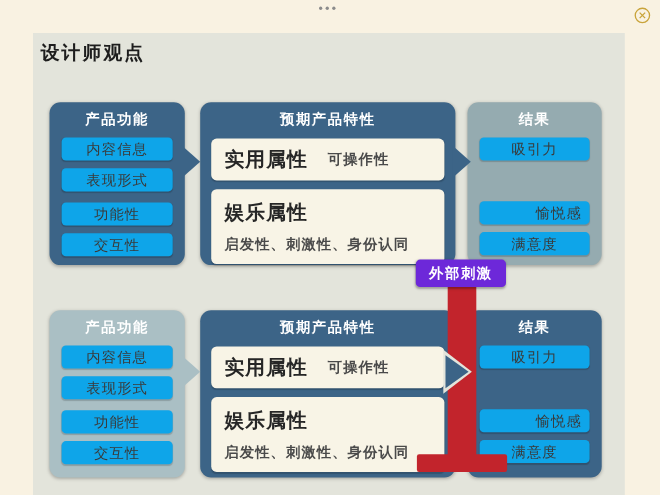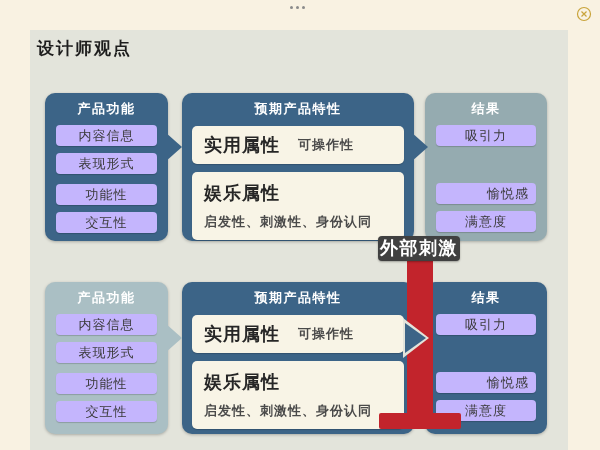--- a/index.html
+++ b/index.html
@@ -15,21 +15,21 @@
   #designer-title { left:37px; top:37px; }
   #user-title { left:47px; top:231px; }
 
   .box { position:absolute; border-radius:10px; box-shadow:0 1px 3px rgba(0,0,0,0.25); z-index:2;margin-top:20px; }
   .dark  { background:#3c6487; }
   .sage  { background:#95abb0; }
   .lsage { background:#aabfc4; }
   .hdr { text-align:center; color:#fff; font-weight:bold; font-size:13px; padding-top:7px; letter-spacing:1.5px; }
 
   .item {
-    height:21px; line-height:21px; background:#c4b5fd; border-radius:4px;
+    height:21px; line-height:21px; background:#0ea5e9; border-radius:4px;
     text-align:center; font-size:13px; color:#3a3a3a; margin:7px 11px 0;
     box-shadow:0 1px 1px rgba(0,0,0,0.18); letter-spacing:1px;
   }
   .gap { margin-top:10px; }
   .gap-big { margin-top:37px;padding-left:44px; }
 
   .subbox {
     background:#f8f4e6; border-radius:5px; margin:8px 10px 0;
     box-shadow:0 1px 1px rgba(0,0,0,0.18);
   }
@@ -50,22 +50,22 @@
 
   
   .arr { position:absolute; width:0; height:0; border-top:15px solid transparent; border-bottom:15px solid transparent; z-index:3; }
   #d-arr1 { left:165px; top:132px; border-left:17px solid #3c6487; }
   #d-arr2 { left:411px; top:132px; border-left:17px solid #3c6487; }
   #u-arr1 { left:165px; top:323px; border-left:17px solid #aabfc4; }
 
   
   .stim-label {
     position:absolute; left:378px; top:236px; width:82px; height:25px;
-    background:#404040; border-radius:4px; color:#fff; font-weight:bold;
-    font-size:18px; text-align:center; line-height:25px; letter-spacing:1.5px;
+    background:#6d28d9; border-radius:4px; color:#fff; font-weight:bold;
+    font-size:13px; text-align:center; line-height:25px; letter-spacing:1.5px;
     z-index:6; box-shadow:0 1px 2px rgba(0,0,0,0.3);
   }
   .stim-bar  { position:absolute; left:407px; top:256px; width:26px; height:160px; background:#c2242c; z-index:4; }
   .stim-foot { position:absolute; left:379px; top:413px; width:82px; height:16px; background:#c2242c; border-radius:2px; z-index:4; }
   .chev-outline { position:absolute; left:403px; top:318px; width:0; height:0;
     border-top:20px solid transparent; border-bottom:20px solid transparent;
     border-left:26px solid #e3e4db; z-index:6; }
   .chev-blue { position:absolute; left:405px; top:323px; width:0; height:0;
     border-top:15px solid transparent; border-bottom:15px solid transparent;
     border-left:21px solid #3c6487; z-index:7; }

